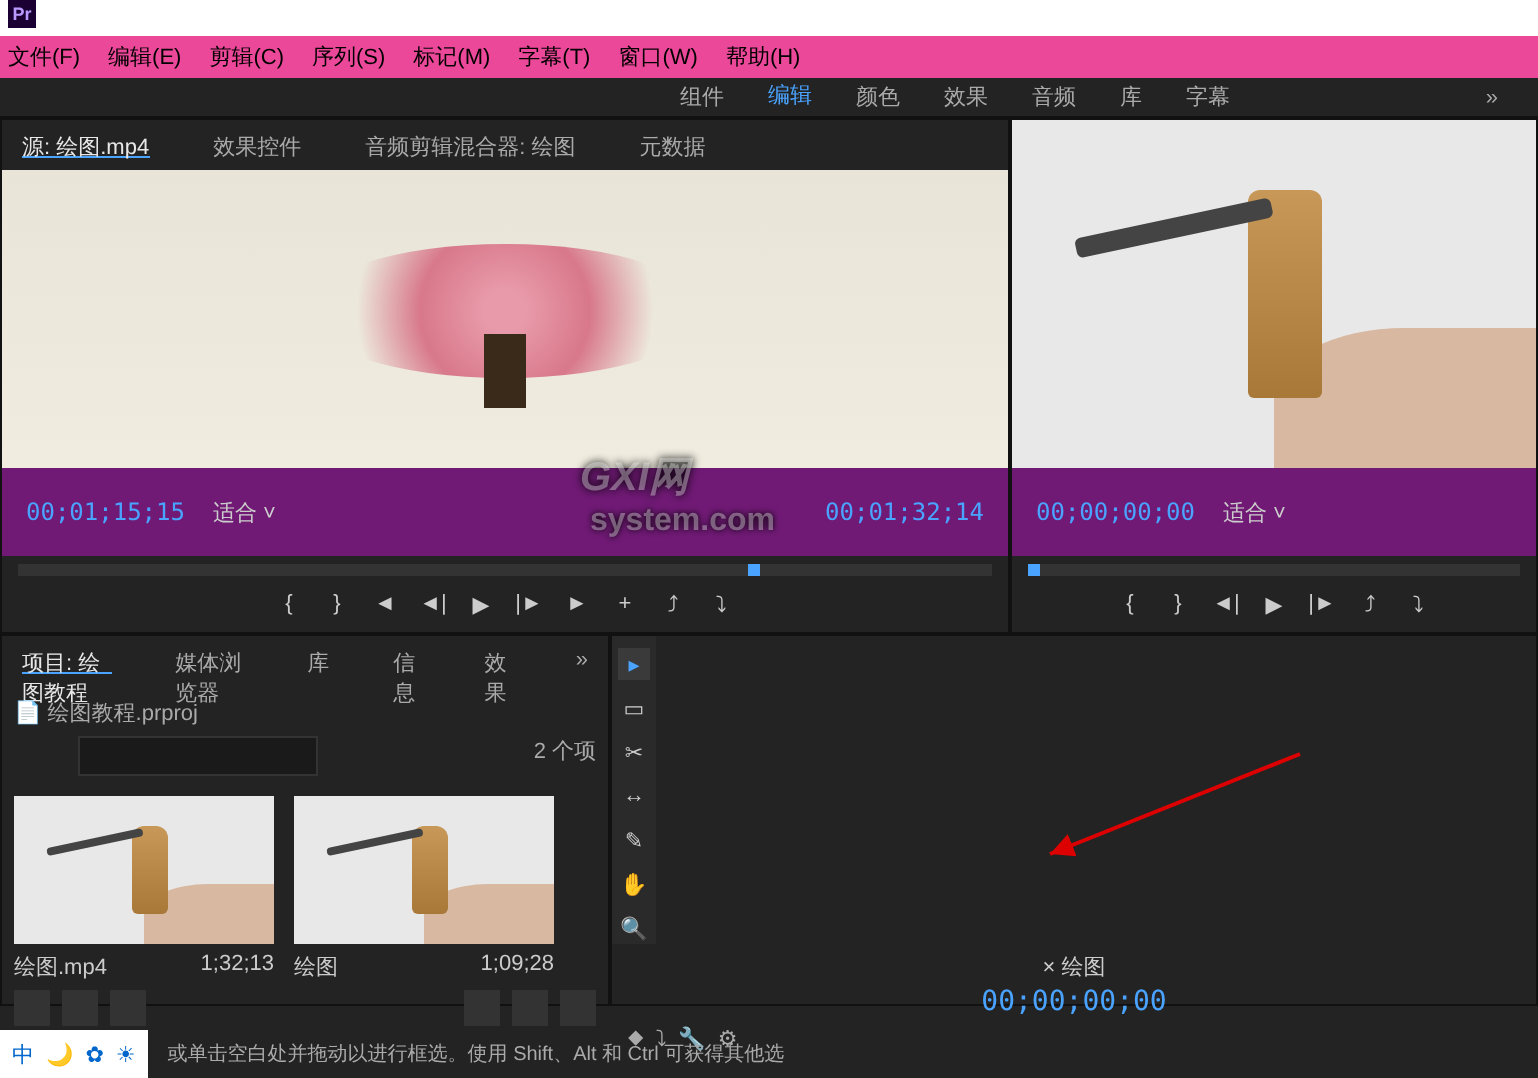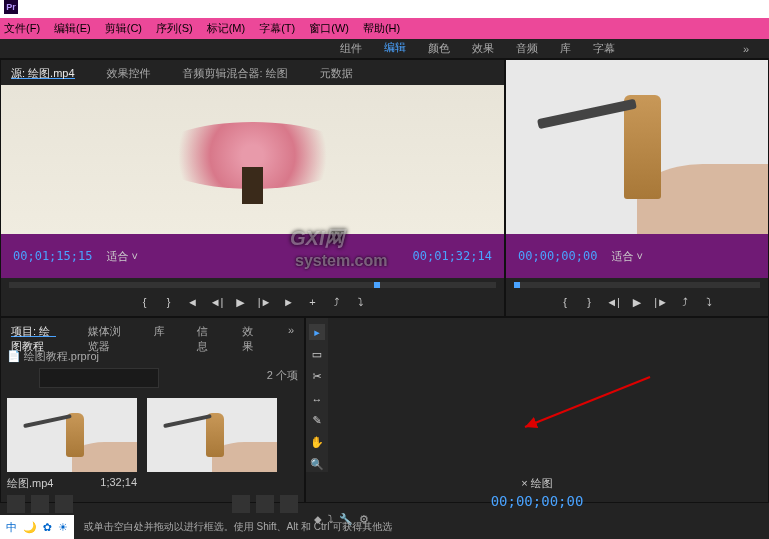--- a/index.html
+++ b/index.html
@@ -188,31 +188,35 @@
           <div class="bin-thumb">
               <div class="brush-img">
                 <div class="bg"></div>
                 <div class="hand"></div>
                 <div class="handle"></div>
                 <div class="tip"></div>
               </div>
             </div>
           <div class="bin-label">
               <span>绘图.mp4</span>
-              <span>1;32;14</span>
+              <span>1;32;13</span>
             </div>
         </div>
         <div class="bin">
           <div class="bin-thumb">
               <div class="brush-img">
                 <div class="bg"></div>
                 <div class="hand"></div>
                 <div class="handle"></div>
                 <div class="tip"></div>
               </div>
+            </div>
+          <div class="bin-label">
+              <span>绘图</span>
+              <span>1;09;28</span>
             </div>
         </div>
       </div>
       <div class="view-row">
         <div class="view-btn"></div>
         <div class="view-btn"></div>
         <div class="view-btn"></div>
         <div class="spacer"></div>
         <div class="view-btn"></div>
         <div class="view-btn"></div>

